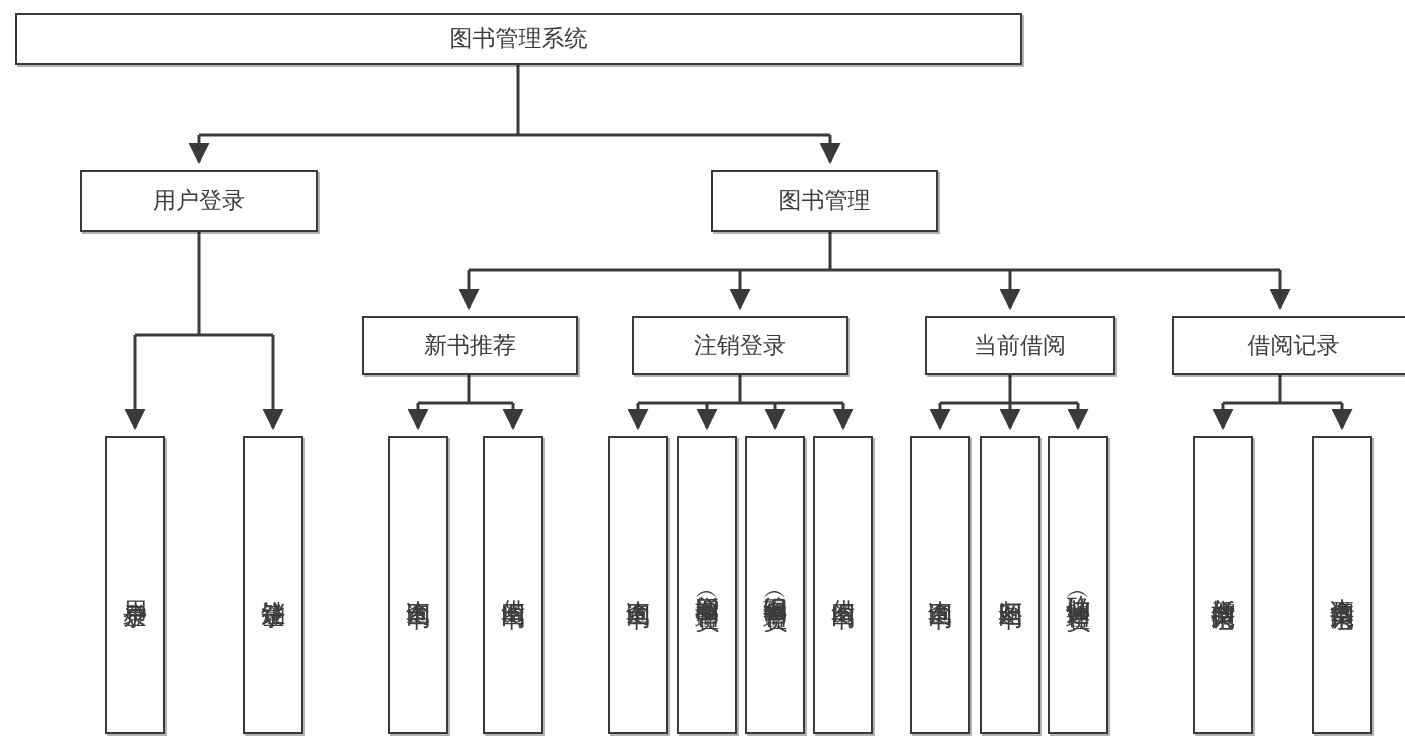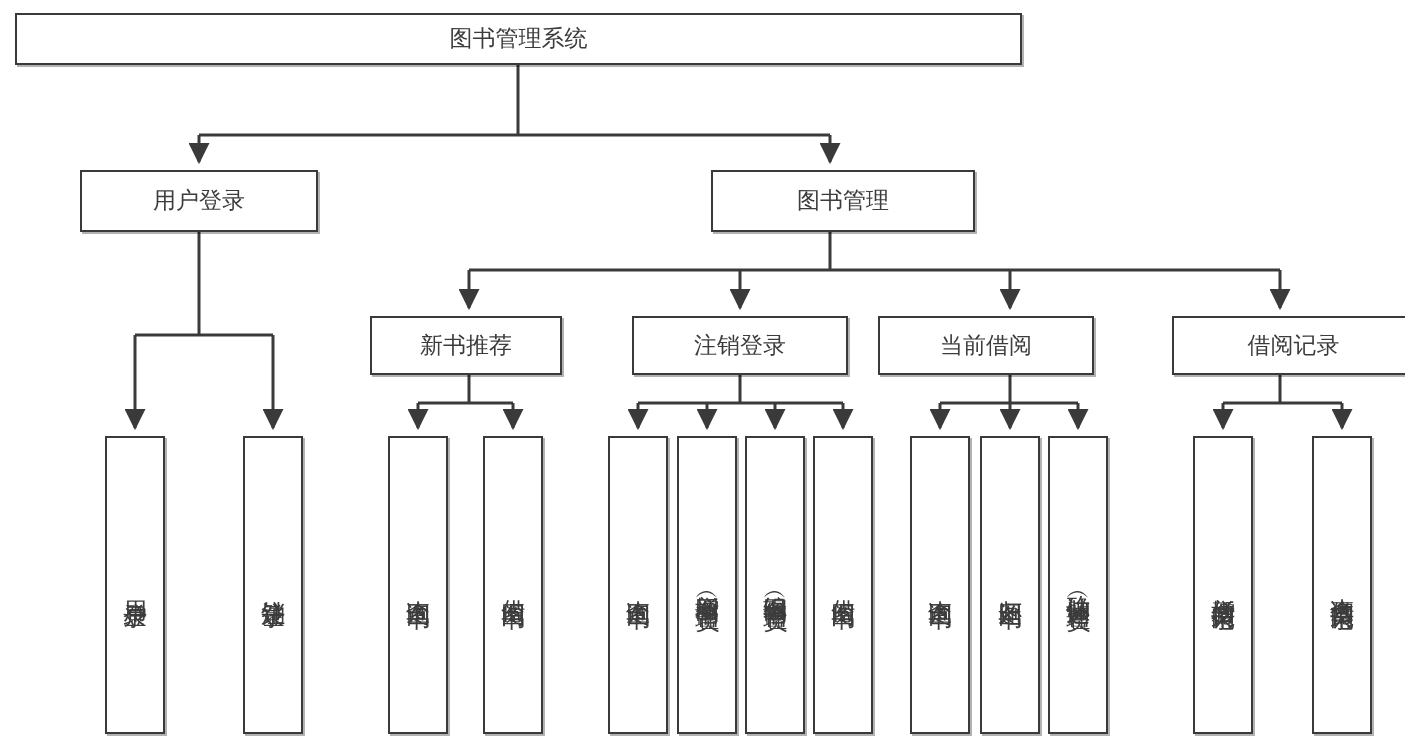--- a/index.html
+++ b/index.html
@@ -119,31 +119,31 @@
     </g>
   </svg>
 
   <div class="node horiz" style="left:15px; top:13px; width:1007px; height:52px;">
     <span class="label">图书管理系统</span>
   </div>
 
   <div class="node horiz" style="left:80px; top:170px; width:238px; height:62px;">
     <span class="label">用户登录</span>
   </div>
-  <div class="node horiz" style="left:711px; top:170px; width:264px; height:62px;">
+  <div class="node horiz" style="left:711px; top:170px; width:227px; height:62px;">
     <span class="label">图书管理</span>
   </div>
 
-  <div class="node horiz" style="left:370px; top:316px; width:192px; height:59px;align-items:center;">
+  <div class="node horiz" style="left:362px; top:316px; width:216px; height:59px;align-items:center;">
     <span class="label">新书推荐</span>
   </div>
   <div class="node horiz" style="left:632px; top:316px; width:216px; height:59px;">
     <span class="label">注销登录</span>
   </div>
-  <div class="node horiz" style="left:878px; top:316px; width:216px; height:59px;align-items:center;">
+  <div class="node horiz" style="left:925px; top:316px; width:190px; height:59px;align-items:center;">
     <span class="label">当前借阅</span>
   </div>
   <div class="node horiz" style="left:1172px; top:316px; width:243px; height:59px;">
     <span class="label">借阅记录</span>
   </div>
 
   <div class="node vert" style="left:105px; top:436px; width:60px; height:298px;">
     <span class="label">用户登录</span>
   </div>
   <div class="node vert" style="left:243px; top:436px; width:60px; height:298px;">

